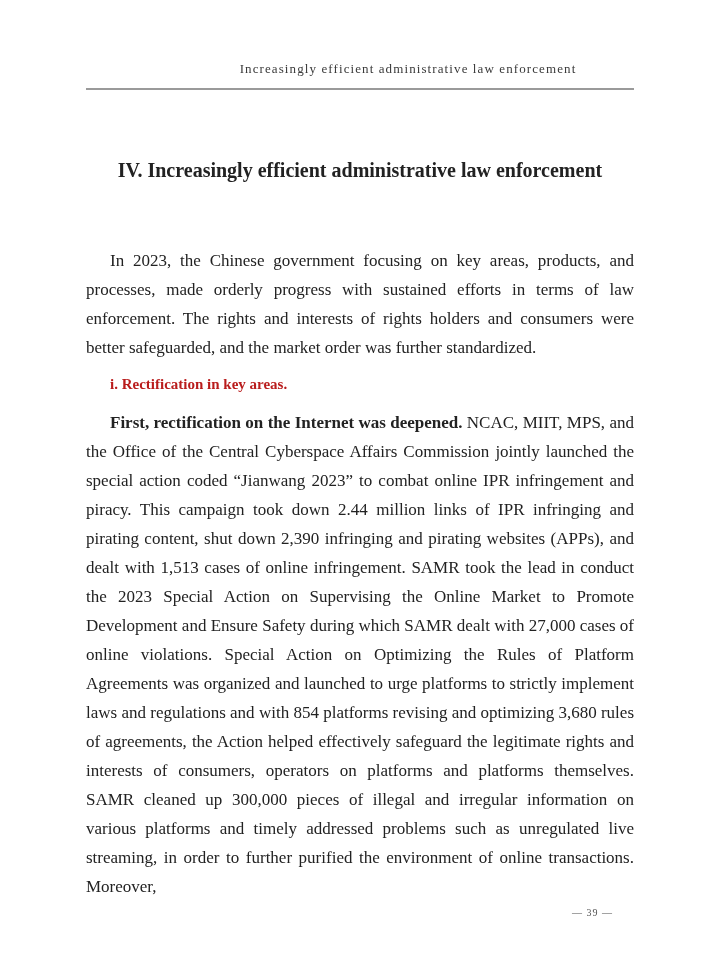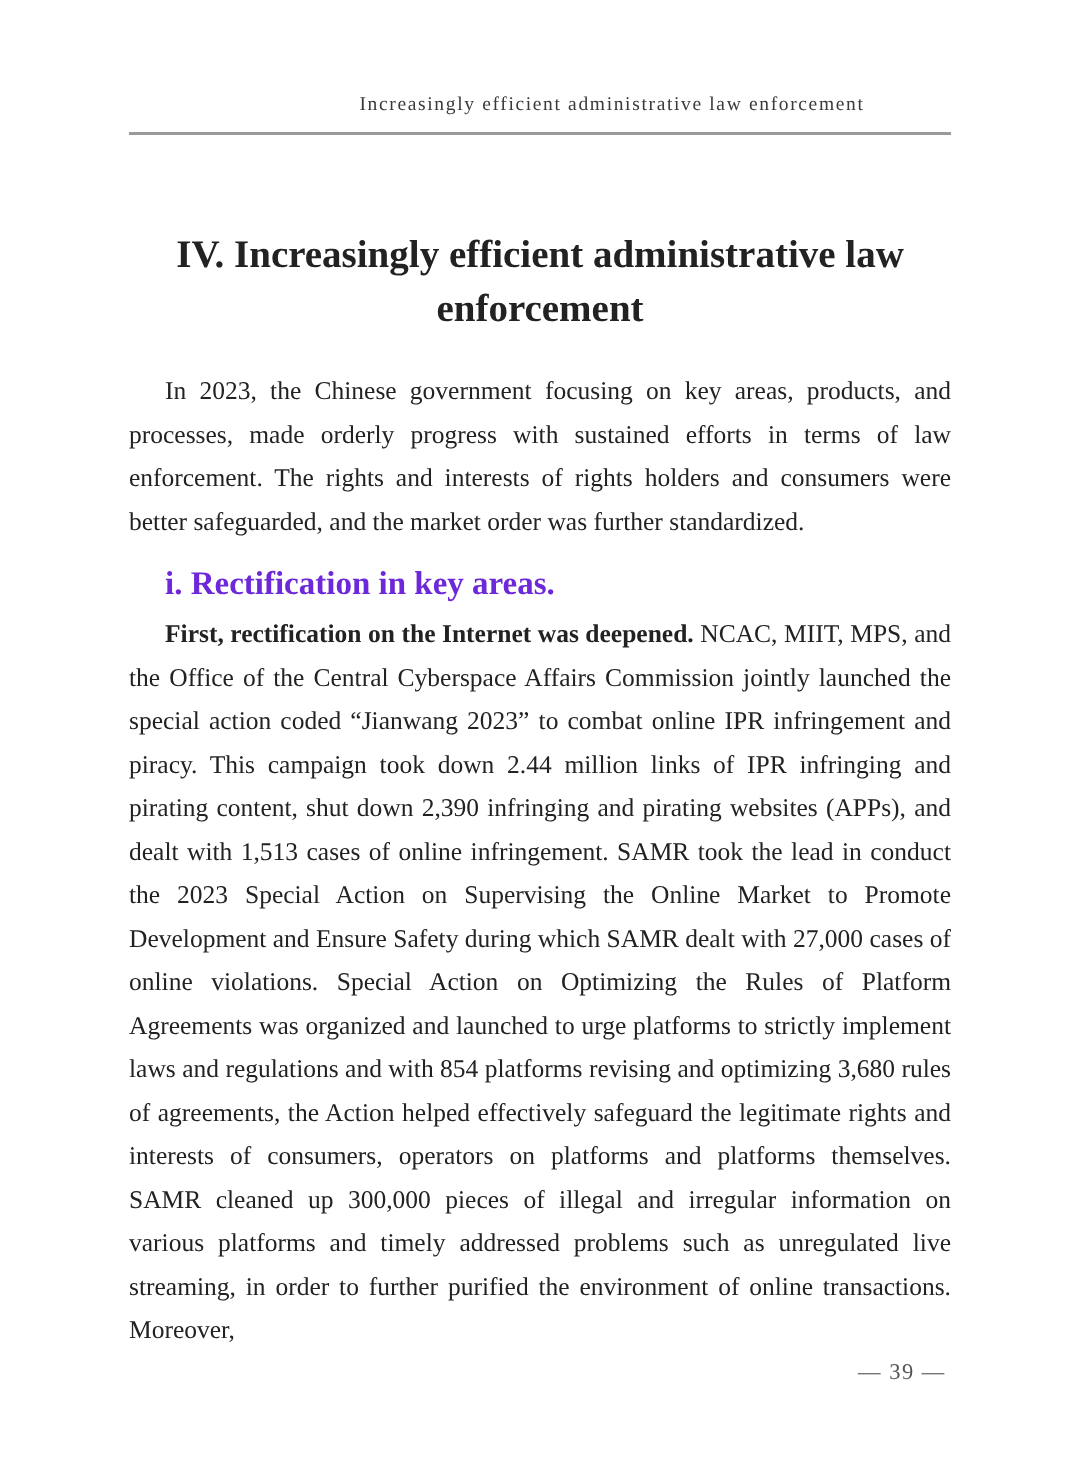--- a/index.html
+++ b/index.html
@@ -1,26 +1,26 @@
 <!DOCTYPE html>
 <html><head>
 <meta charset="utf-8">
 <style>
   html, body { margin: 0; padding: 0; background: #ffffff; }
   body { width: 720px; height: 977px; position: relative; overflow: hidden; font-family: "Liberation Serif", serif; color: #1f1f1f; }
   .running-header { position: absolute; top: 61px; left: 0; width: 720px; text-align: center; font-size: 13px; letter-spacing: 1.1px; color: #3a3a3a; padding-left: 48px; }
   .header-rule { position: absolute; top: 88px; left: 86px; width: 548px; height: 0; border-top: 2px solid #9a9a9a; }
-  .chapter-title { position: absolute; top: 152px; left: 86px; width: 548px; text-align: center; font-weight: bold; font-size: 26px; line-height: 36px; color: #222; }
+  .chapter-title { position: absolute; top: 152px; left: 86px; width: 548px; text-align: center; font-weight: bold; font-size: 20px; line-height: 36px; color: #222; }
   .body-text { position: absolute; left: 86px; width: 548px; font-size: 17px; line-height: 29px; text-align: justify; color: #222; }
   .body-text p { margin: 0; text-indent: 24px; font-family: Liberation Serif, serif; }
   .p1 { top: 246px; }
-  .sub-heading { position: absolute; top: 376px; left: 110px; font-size: 22px; font-weight: bold; color: #6d28d9; text-align: right; }
+  .sub-heading { position: absolute; top: 376px; left: 110px; font-size: 15px; font-weight: bold; color: #b91c1c; text-align: right; }
   .p2 { top: 408px; }
   .bold-lead { font-weight: bold; }
-  .page-number { position: absolute; top: 907px; left: 572px; font-size: 15px; color: #555; letter-spacing: 1px; }
+  .page-number { position: absolute; top: 907px; left: 572px; font-size: 10px; color: #555; letter-spacing: 1px; }
 </style>
 </head>
 <body>
 
 <div class="running-header">Increasingly efficient administrative law enforcement</div>
 <div class="header-rule"></div>
 
 <h1 class="chapter-title" style="margin:0;">IV. Increasingly efficient administrative law enforcement</h1>
 
 <div class="body-text p1">

